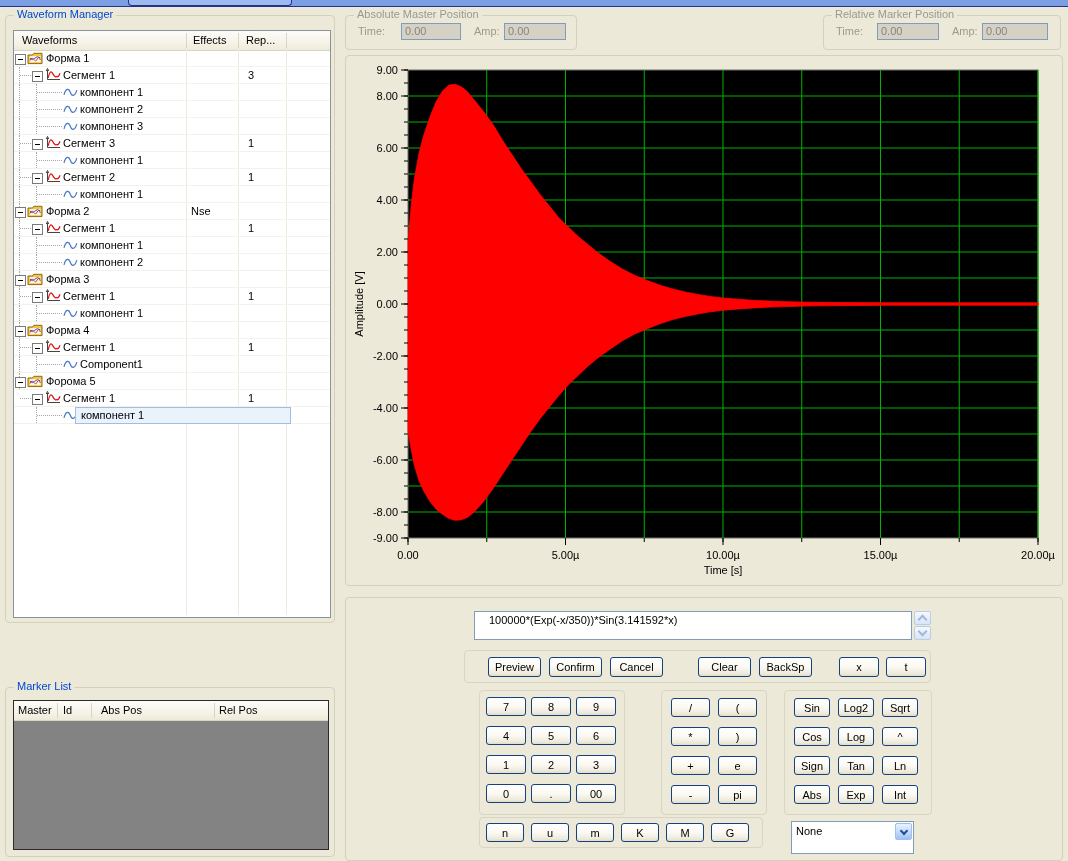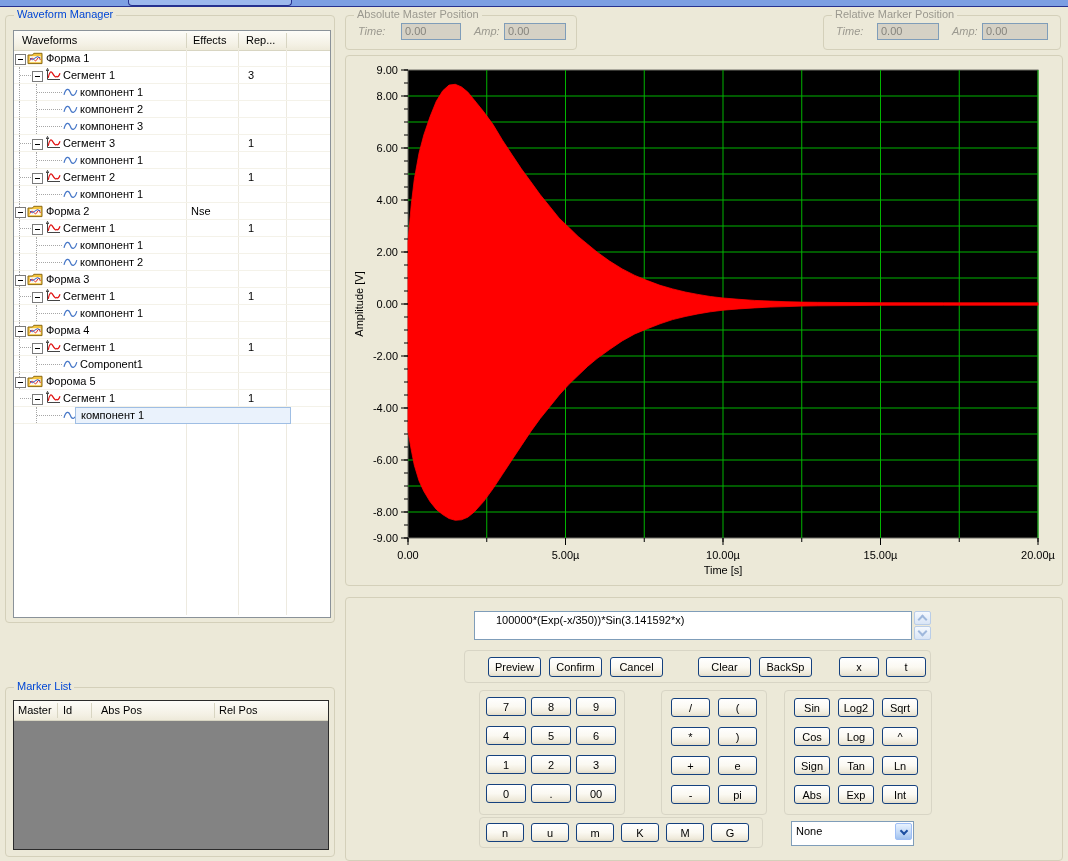--- a/index.html
+++ b/index.html
@@ -15,21 +15,21 @@
            font-size:11px;color:#0046D5;white-space:nowrap;}
   .gb>.cap.dis{color:#9B998F;}
   .btn{
     position:relative;display:flex;align-items:center;justify-content:center;
     font-size:11px;color:#000;
     background:linear-gradient(180deg,#FFFFFF 0%,#FBF9F2 50%,#EFEADB 85%,#E2DCC9 100%);
     border:1px solid #15417E;border-radius:3px;box-sizing:border-box;
   }
   .dfield{position:absolute;background:#D5D1C5;border:1px solid #7F9DB9;color:#86847D;
           font-size:11px;line-height:15px;padding:0 3px;box-sizing:border-box;}
-  .dlabel{position:absolute;color:#9B998F;font-size:11px;font-style:italic;}
+  .dlabel{position:absolute;color:#9B998F;font-size:11px;}
   
   #top-strip{position:absolute;left:0;top:0;width:1068px;height:6px;
              background:#7C9FE3;border-bottom:1px solid #26318F;}
   #top-tab{position:absolute;left:128px;top:0;width:162px;height:5px;background:#9DB9ED;
            border:1px solid #26318F;border-top:none;border-radius:0 0 4px 4px;}
   
   #tree{position:absolute;left:7px;top:14px;width:316px;height:586px;background:#fff;
         border:1px solid #8A9299;overflow:hidden;}
   .lv-head{position:absolute;left:0;top:0;right:0;height:19px;
            background:linear-gradient(180deg,#FDFCF8 0%,#F4F1E5 70%,#EEEADA 100%);
@@ -49,32 +49,32 @@
   .gline{position:absolute;top:0;bottom:0;width:0;border-left:1px dotted #A6A6A6;}
   .hstub{position:absolute;top:8px;height:0;border-top:1px dotted #A6A6A6;}
   .selbox{position:absolute;left:61px;width:214px;top:0;height:15px;background:#EAF2FC;
           border:1px solid #9FBEE4;}
   .selbox .lbl{left:5px;top:1px;}
   
   #mlist{position:absolute;left:7px;top:12px;width:314px;height:148px;
          border:1px solid #2B2B2B;background:#838383;overflow:hidden;}
   
   #formula-box{position:absolute;left:128px;top:13px;width:438px;height:29px;background:#fff;
-               border:1px solid #7F9DB9;box-sizing:border-box;font-size:11px;padding:2px 21px;
+               border:1px solid #7F9DB9;box-sizing:border-box;font-size:11px;padding:2px 14px;
                white-space:nowrap;overflow:hidden;}
   .spinbtn{position:absolute;left:568px;width:17px;height:14px;border:1px solid #B9CDE8;
            border-radius:2px;background:linear-gradient(180deg,#F5F9FE 0%,#D9E5F6 100%);
            display:flex;align-items:center;justify-content:center;box-sizing:border-box;}
   .chev{width:5px;height:5px;border-left:2px solid #9FB8DC;border-top:2px solid #9FB8DC;}
   .chev.up{transform:rotate(45deg);margin-top:3px;}
   .chev.dn{transform:rotate(-135deg);margin-bottom:3px;}
   .padbox{position:absolute;border:1px solid #D8D5C5;border-radius:4px;box-sizing:border-box;
           display:flex;flex-wrap:wrap;align-content:flex-start;}
   
-  #unit-combo{position:absolute;left:445px;top:223px;width:123px;height:25px;background:#fff;
+  #unit-combo{position:absolute;left:445px;top:223px;width:123px;height:33px;background:#fff;
               border:1px solid #7F9DB9;box-sizing:border-box;padding-left:13px;}
   #unit-combo .val{position:absolute;left:4px;top:3px;font-size:11px;}
   #combo-arrow{position:absolute;right:1px;top:1px;width:17px;height:17px;border-radius:2px;
                background:linear-gradient(180deg,#E8F2FE 0%,#C1D8F7 60%,#9FC1EE 100%);
                border:1px solid #9EBEF5;display:flex;align-items:center;justify-content:center;
                box-sizing:border-box;}
   #combo-arrow .chev{border-color:#1C4FA1;transform:rotate(-135deg);margin-bottom:2px;
                      width:4px;height:4px;}
 </style>
 </head>

